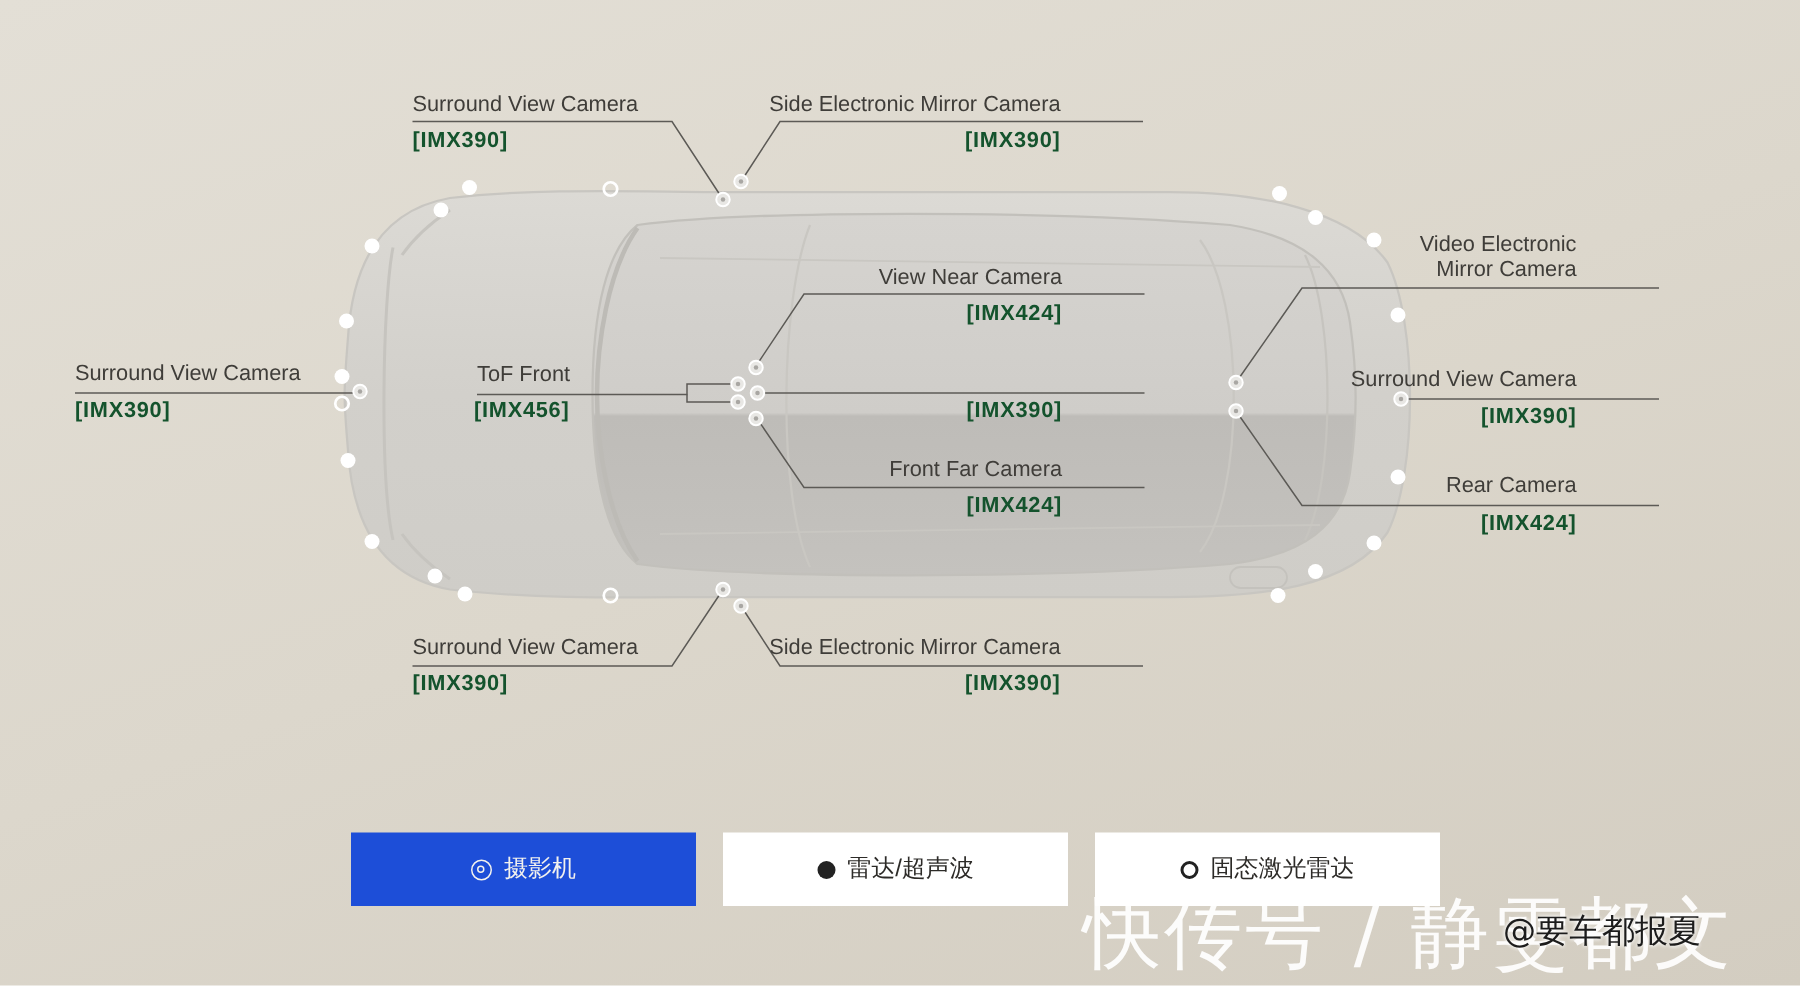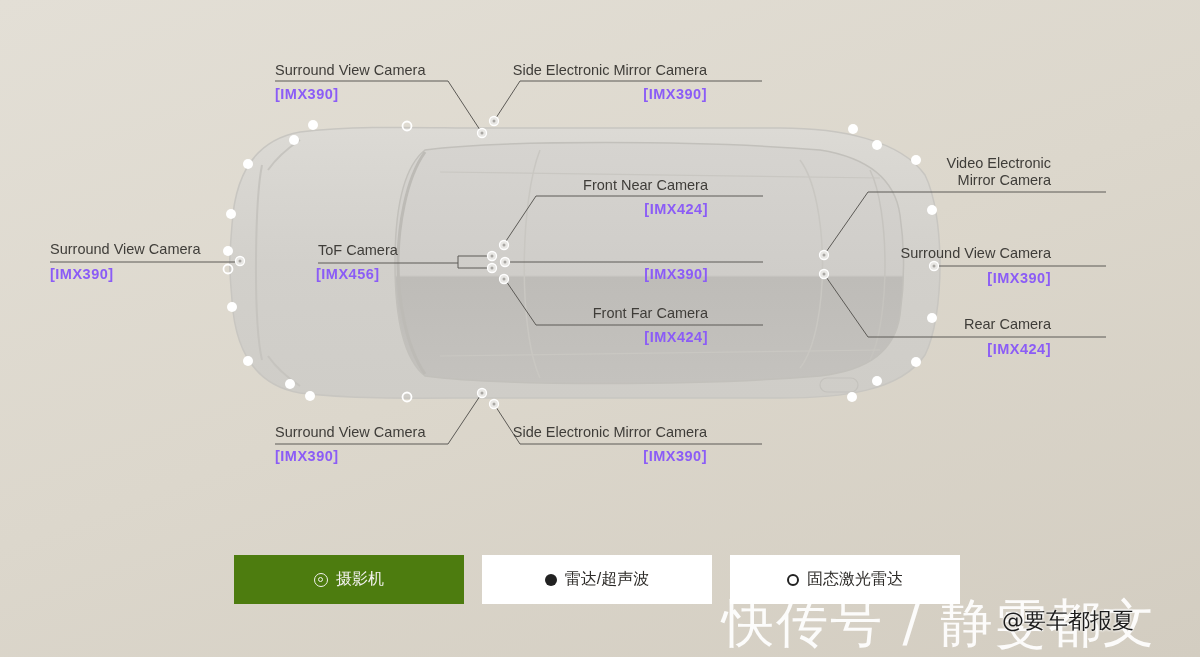--- a/index.html
+++ b/index.html
@@ -5,28 +5,28 @@
   html, body { margin:0; padding:0; }
   body {
     width:1200px; height:657px; overflow:hidden; position:relative;
     background: linear-gradient(160deg, #e3dfd6 0%, #dcd7cc 50%, #d3cdc1 100%);
     font-family: "Liberation Sans", "DejaVu Sans", sans-serif;
     color:#3c3a36;
   }
   #stage { position:absolute; left:0; top:0; width:1145px; height:657px; }
   .car { position:absolute; left:0; top:0; }
   .label { position:absolute; font-size:14.5px; color:#3f3d39; white-space:nowrap; line-height:17px; }
-  .model { position:absolute; font-size:14.5px; font-weight:bold; color:#8b5cf6; white-space:nowrap; letter-spacing:0.5px; line-height:17px; }
+  .model { position:absolute; font-size:14.5px; font-weight:bold; color:#14532d; white-space:nowrap; letter-spacing:0.5px; line-height:17px; }
   .r { text-align:center; }
   .legend-btn {
     position:absolute; top:555px; height:49px; width:230px;
     display:flex; align-items:center; justify-content:center; gap:8px;
     font-size:16px; cursor:pointer; box-sizing:border-box;
   }
-  .legend-btn.active { background:#4d7c0f; color:#f2f1ee; }
+  .legend-btn.active { background:#1d4ed8; color:#f2f1ee; }
   .legend-btn.idle { background:#ffffff; color:#2d2b28; }
   .legend-icon { display:inline-block; width:12px; height:12px; border-radius:50%; box-sizing:border-box; }
   .ic-camera { border:1.5px solid #f2f1ee; position:relative; width:14px; height:14px; }
   .ic-camera::after { content:""; position:absolute; left:3px; top:3px; width:5px; height:5px; border-radius:50%; border:1.2px solid #f2f1ee; box-sizing:border-box; }
   .ic-radar { background:#222; }
   .ic-lidar { border:2px solid #222; }
   .watermark {
     position:absolute; left:722px; top:588px; font-size:52px; color:rgba(255,255,255,0.92);
     white-space:nowrap; letter-spacing:2px; font-family:"DejaVu Sans", sans-serif; line-height:70px;
   }
@@ -161,24 +161,24 @@
 
   <div class="label" style="left:275px;top:62px;">Surround View Camera</div>
   <div class="model" style="left:275px;top:86px;">[IMX390]</div>
 
   <div class="label r" style="right:438px;top:62px;">Side Electronic Mirror Camera</div>
   <div class="model r" style="right:438px;top:86px;">[IMX390]</div>
 
   <div class="label" style="left:50px;top:241px;">Surround View Camera</div>
   <div class="model" style="left:50px;top:266px;">[IMX390]</div>
 
-  <div class="label" style="left:318px;top:242px;">ToF Camera</div>
+  <div class="label" style="left:318px;top:242px;">ToF Front</div>
   <div class="model" style="left:316px;top:266px;text-align:center;">[IMX456]</div>
 
-  <div class="label r" style="right:437px;top:177px;">Front Near Camera</div>
+  <div class="label r" style="right:437px;top:177px;">View Near Camera</div>
   <div class="model r" style="right:437px;top:201px;">[IMX424]</div>
 
   <div class="model r" style="right:437px;top:266px;">[IMX390]</div>
 
   <div class="label r" style="right:437px;top:305px;">Front Far Camera</div>
   <div class="model r" style="right:437px;top:329px;">[IMX424]</div>
 
   <div class="label r" style="right:94px;top:155px;">Video Electronic</div>
   <div class="label r" style="right:94px;top:172px;">Mirror Camera</div>
 

